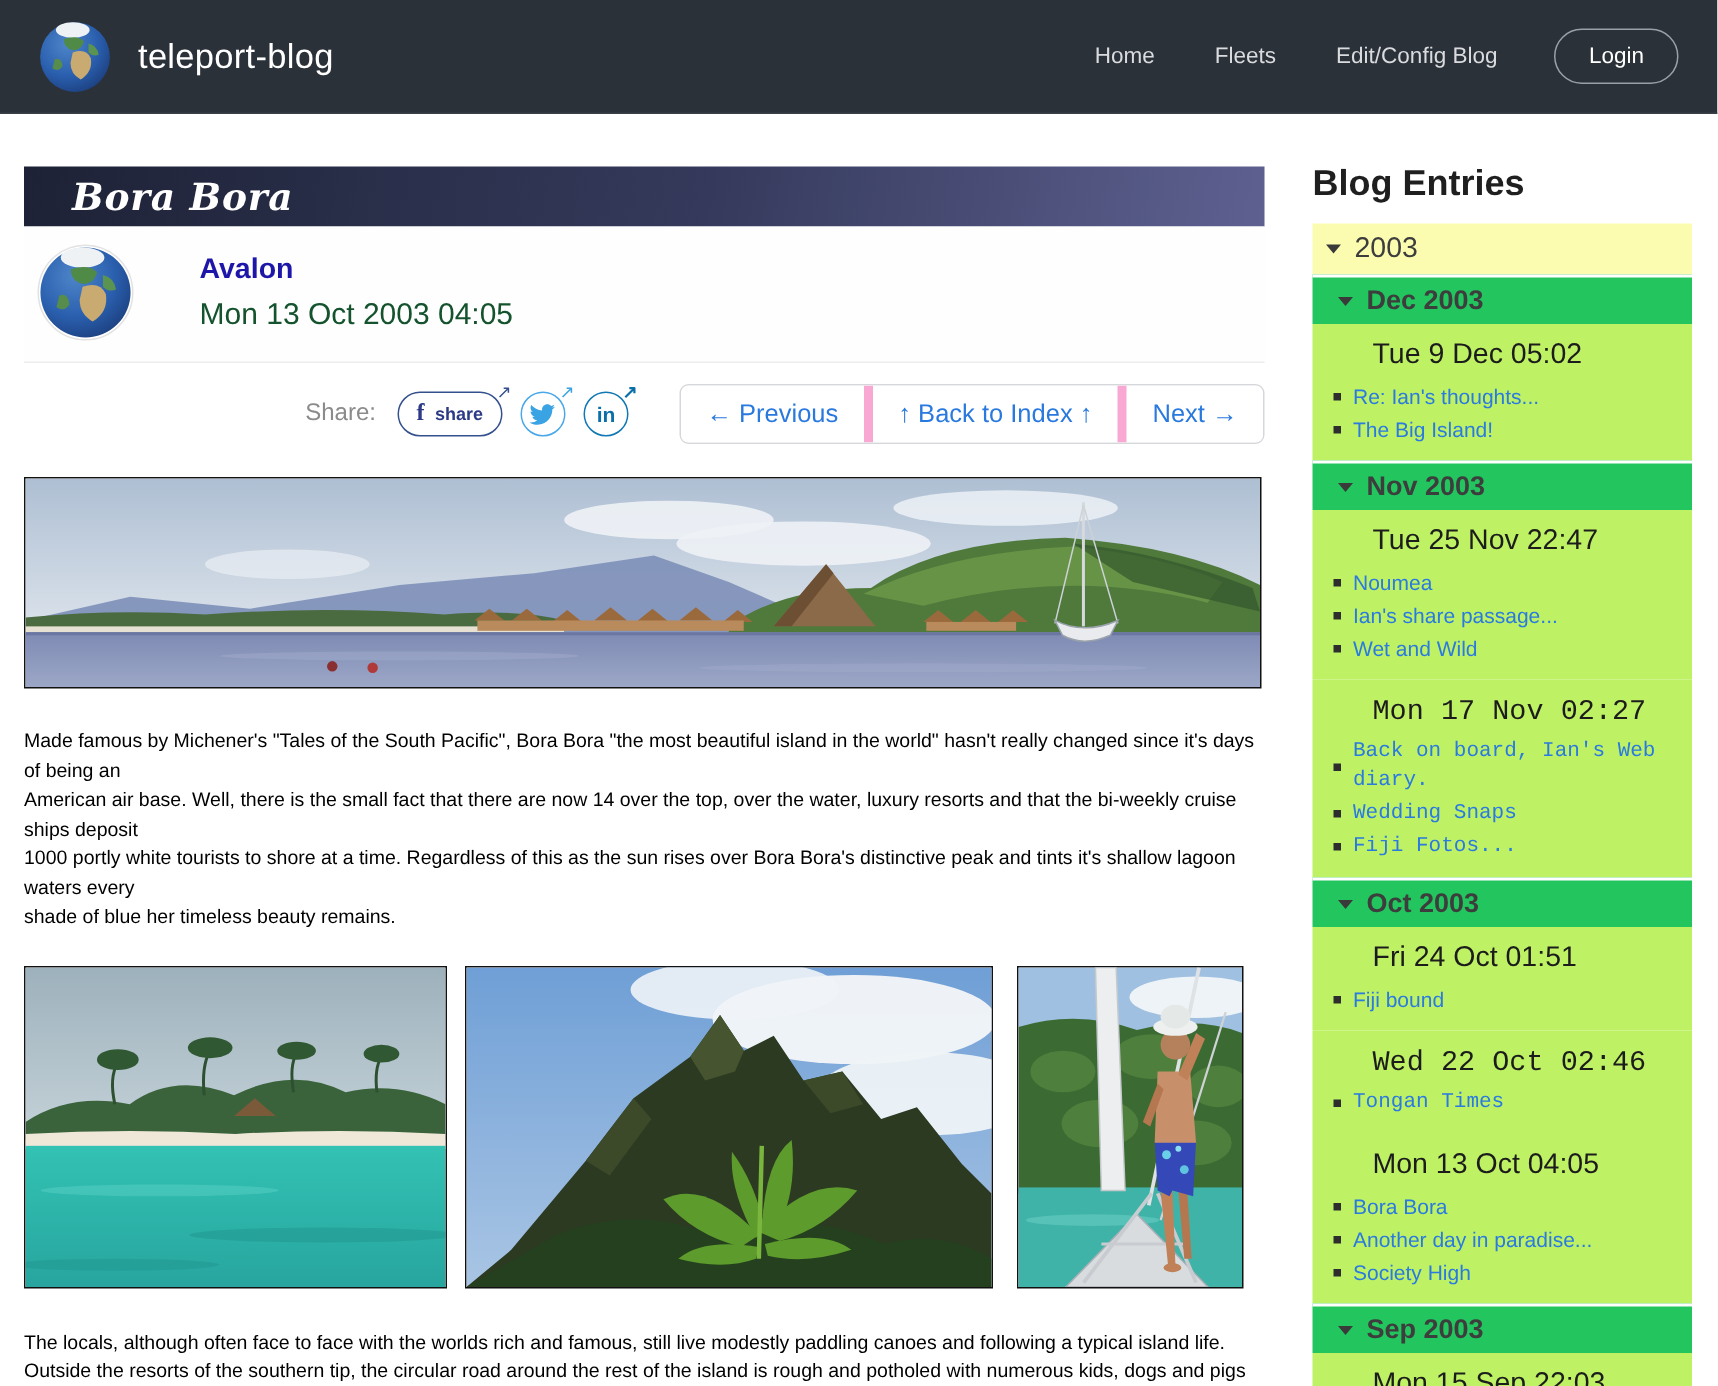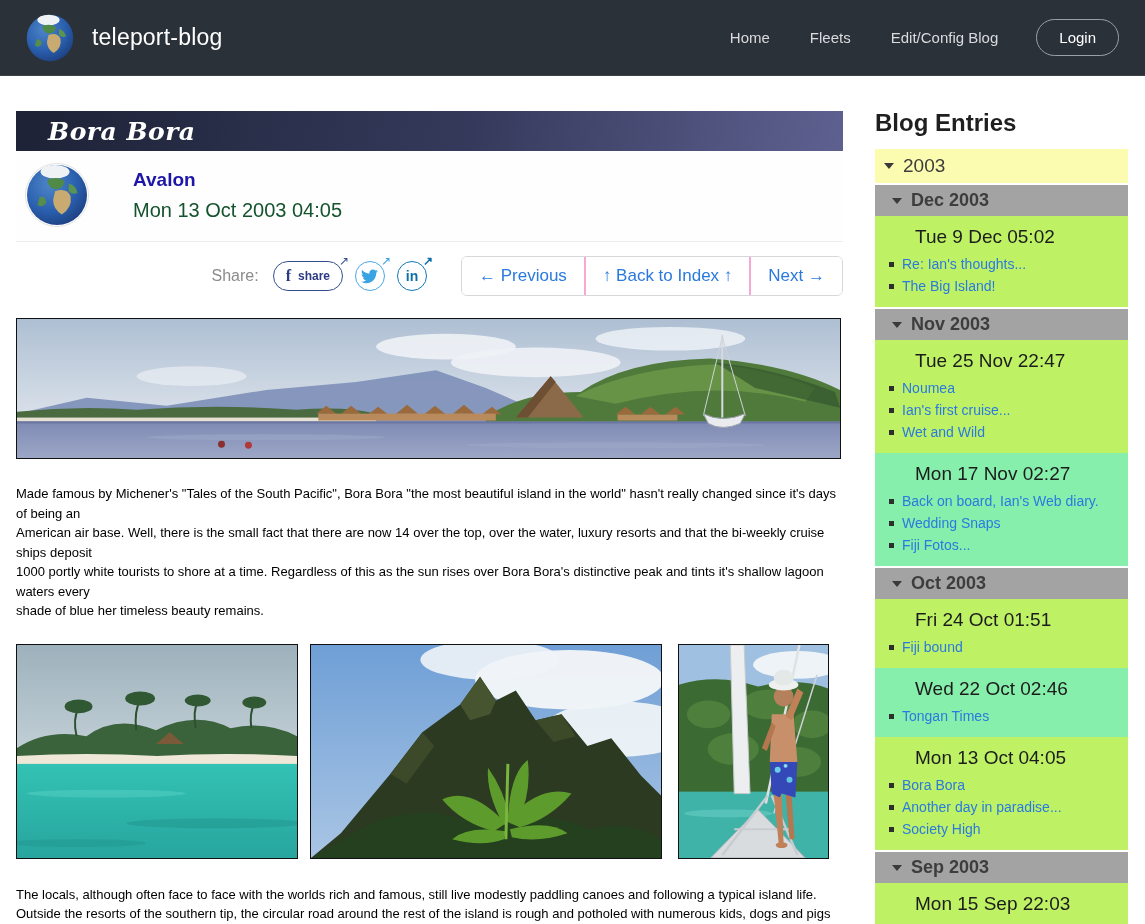--- a/index.html
+++ b/index.html
@@ -49,21 +49,21 @@
   .fb-label { font-size:12px; font-weight:600; }
   .icon-circle { width:30px; height:30px; border-radius:50%; display:flex;
                  align-items:center; justify-content:center; }
   .tw-circle { border:1.5px solid #4aa8e8; color:#3aa3e3; }
   .li-circle { border:1.5px solid #1178b3; color:#0c70a8; font-weight:bold; font-size:14px; }
   .arrow-tw { color:#3aa3e3; } .arrow-li { color:#0c70a8; } .arrow-fb { color:#35518d; }
 
   .post-nav { display:flex; border:1px solid #d5d7da; border-radius:6px; overflow:hidden; background:#fff; }
   .post-nav-btn { padding:9px 17px; font-size:17px; color:#2979de; background:#fff;
                   border:none; cursor:pointer; }
-  .post-nav-btn + .post-nav-btn { border-left:2px solid #f9a8d4; }
+  .post-nav-btn + .post-nav-btn { border-left:6px solid #f9a8d4; }
 
   
   .hero-photo { margin-top:22px; width:825px; height:141px; border:1px solid #111;
                 display:block; }
   .prose { margin-top:25px; font-size:13px; line-height:19.5px; color:#000;
            white-space:pre-line; }
   .photo-row { margin-top:23px; display:flex; align-items:flex-start; }
   .photo { border:1px solid #111; display:block; }
   .photo-1 { width:282px; height:215px; margin-right:12px; }
   .photo-2 { width:352px; height:215px; margin-right:16px; }
@@ -71,26 +71,26 @@
   .prose-bottom { margin-top:26px; }
 
   
   .sidebar-title { margin-top:33px; font-size:24px; font-weight:bold; color:#1f1f1f; }
   .tree { margin-top:12px; }
   .caret { width:0; height:0; border-left:5px solid transparent; border-right:5px solid transparent;
            border-top:6px solid #3a3a3a; display:inline-block; flex:0 0 auto; }
   .year-row { background:#fcfcb0; height:34px; display:flex; align-items:center;
               padding-left:9px; cursor:pointer; }
   .year-label { font-size:19px; font-weight:normal; color:#3d3d3d; margin-left:9px; }
-  .month-row { background:#a3a3a3; height:33px; display:flex; align-items:center;
+  .month-row { background:#22c55e; height:33px; display:flex; align-items:center;
                padding-left:17px; border-top:2px solid #fff; cursor:pointer; }
   .month-label { font-size:18px; font-weight:bold; color:#3d3d3d; margin-left:9px; }
   .date-group { padding:5px 0 8px 0; }
   .date-group.norm { background:#bef264; }
-  .date-group.alt  { background:#86efac; }
+  .date-group.alt  { background:#bef264;font-family:Liberation Mono, monospace; }
   .group-date { margin:5px 0 7px 40px; font-size:19px; color:#1c1c1c; }
   .entry-list { list-style:none; }
   .entry-list li { display:flex; align-items:center; margin:3px 0 3px 14px; }
   .bullet { width:5px; height:5px; background:#2e2e2e; margin-right:8px; flex:0 0 auto; }
   .entry-link { color:#2a7ae0; font-size:14px; line-height:19px; cursor:pointer; }
 </style>
 </head>
 <body>
 
 <svg width="0" height="0" style="position:absolute">
@@ -376,21 +376,21 @@
   <div class="date-group norm">
     <div class="group-date">Tue 25 Nov 22:47</div>
     <ul class="entry-list">
   <li>
     <span class="bullet"></span>
     <span class="entry-link">Noumea</span>
   </li>
 
   <li>
     <span class="bullet"></span>
-    <span class="entry-link">Ian's first cruise...</span>
+    <span class="entry-link">Ian's share passage...</span>
   </li>
 
   <li>
     <span class="bullet"></span>
     <span class="entry-link">Wet and Wild</span>
   </li>
 </ul>
   </div>
 
   <div class="date-group alt">

